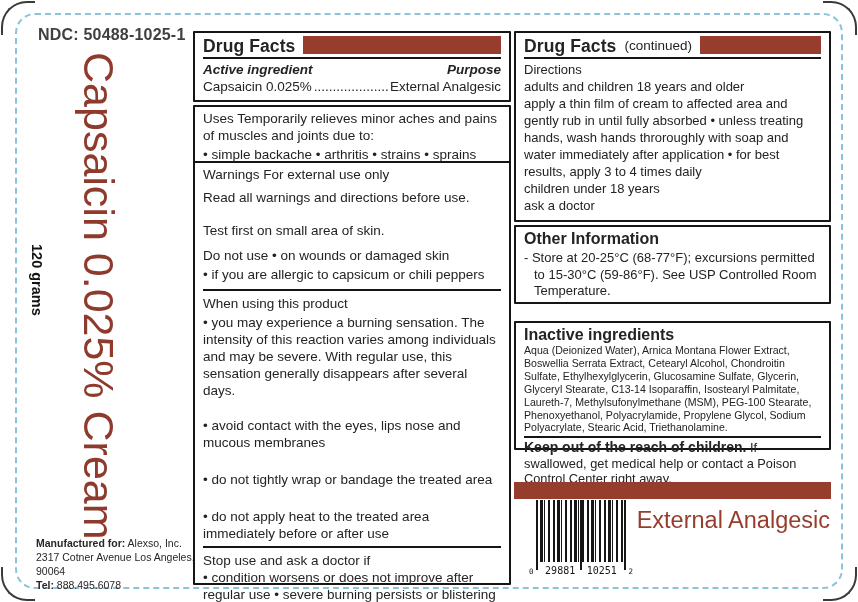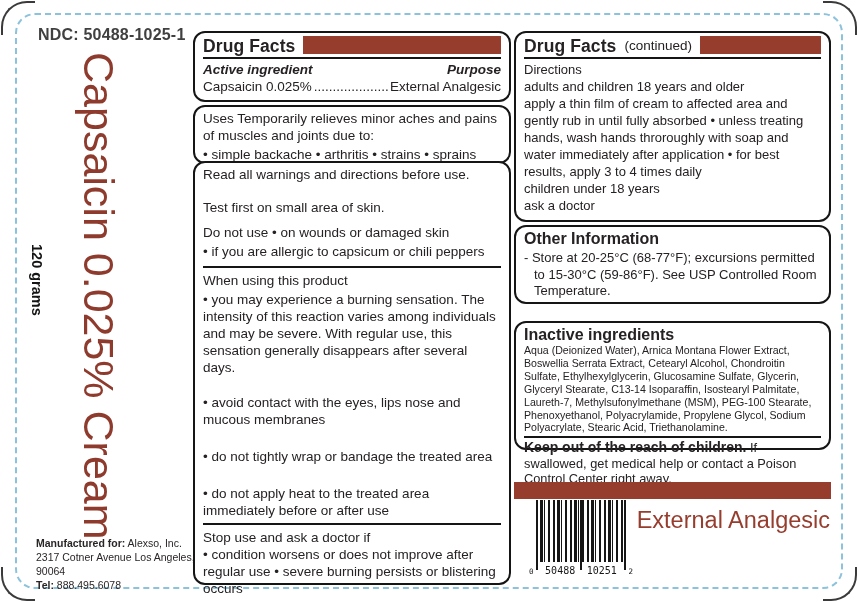--- a/index.html
+++ b/index.html
@@ -21,21 +21,21 @@
   .ndc { position:absolute; left:38px; top:26px; font-size:16px; font-weight:600; letter-spacing:.2px; color:#404040; }
   .vtext { position:absolute; transform:rotate(90deg); transform-origin:0 0; white-space:nowrap; }
   .product-v { top:52px; left:136px; width:478px; height:74px; line-height:74px;
                font-size:43px; color:#8e3a2c; }
   .grams-v { top:244px; left:47px; width:104px; height:20px; line-height:20px;
              font-size:14.5px; font-weight:bold; color:#141414; }
   .mfr { position:absolute; left:36px; top:537px; width:202px; font-size:10.5px; line-height:1.32; color:#2a2626; }
   .mfr b { font-weight:bold; }
 
   
-  .box { position:absolute; background:#fff; border:2.5px solid #151515; border-radius:12px;
+  .box { position:absolute; background:#fff; border:2.5px solid #151515; border-radius:1px;
          padding:3px 8px; font-size:13.5px; line-height:17px; }
   .box-mid { left:193px; width:318px; }
   .box-right { left:514px; width:317px; }
 
   .titlerow { display:flex; align-items:flex-end; gap:8px; border-bottom:2.5px solid #151515;
               padding-bottom:2px; margin-bottom:2px; }
   .df-title { font-size:17.5px; font-weight:800; letter-spacing:.1px; white-space:nowrap; }
   .df-cont { font-size:13.5px; font-weight:400; white-space:nowrap; padding-bottom:1px; }
   .titlebar { flex:1; height:18px; background:#963d2e; margin-bottom:1px; }
 
@@ -107,20 +107,21 @@
       <span>External Analgesic</span>
     </div>
   </div>
 
   <div class="box box-mid" style="top:105px;height:59px;">
     <div class="mb2"><b class="inl">Uses</b><span>  Temporarily relieves minor aches and pains of muscles and joints due to:</span></div>
     <div>• simple backache • arthritis  • strains  • sprains</div>
   </div>
 
   <div class="box box-mid" style="top:161px;height:424px;">
+    <div class="mb6"><b class="inl">Warnings</b><span>  For external use only</span></div>
     <div class="mb16">Read all warnings and directions before use.</div>
     <div class="mb8">Test first on small area of skin.</div>
     <div class="mb2"><b class="inl">Do not use</b><span> • on wounds or damaged skin</span></div>
     <div class="mb6"> • if you are allergic to capsicum or chili peppers</div>
     <div class="rule"></div>
     <div class="mb2"><b class="inl">When using this product</b></div>
     <div class="mb18"> • you may experience a burning sensation. The intensity of this reaction varies among individuals and may be severe. With regular use, this sensation generally disappears after several days.</div>
     <div class="mb20"> • avoid contact with the eyes, lips nose and mucous membranes</div>
     <div class="mb20"> • do not tightly wrap or bandage the treated area</div>
     <div class="mb4"> • do not apply heat to the treated area immediately before or after use</div>
@@ -157,19 +158,19 @@
   <div class="maroon-bar"></div>
   <div class="ext-analgesic">External Analgesic</div>
 
   <div class="barcode">
     <div class="bars"></div>
     <div class="guard g1"></div>
     <div class="guard g2"></div>
     <div class="guard g3"></div>
     <div class="bc-digits">
       <span class="side">0</span>
-      <span>50488</span>
+      <span>29881</span>
       <span>10251</span>
       <span class="side">2</span>
     </div>
   </div>
 
 </div>
 
 </body></html>

